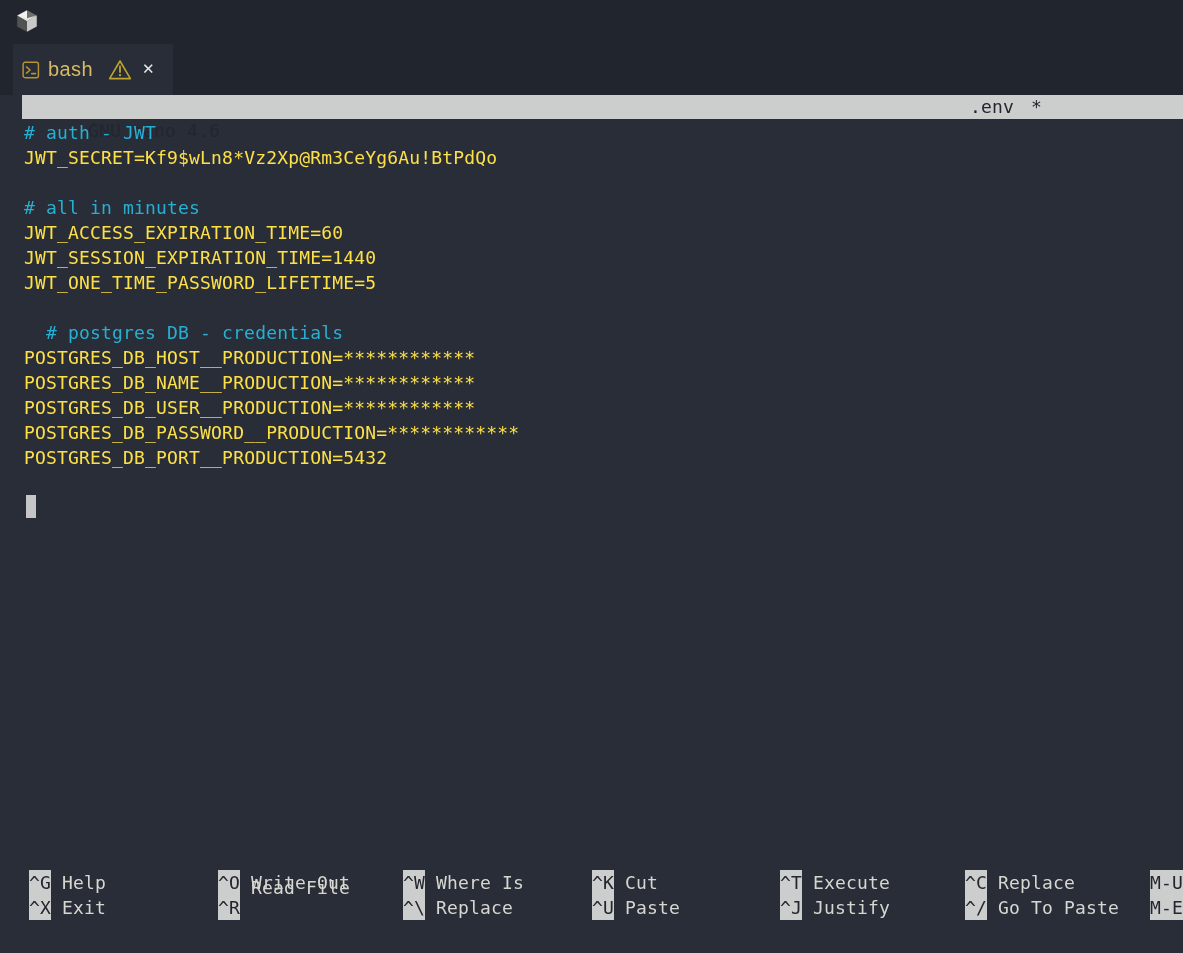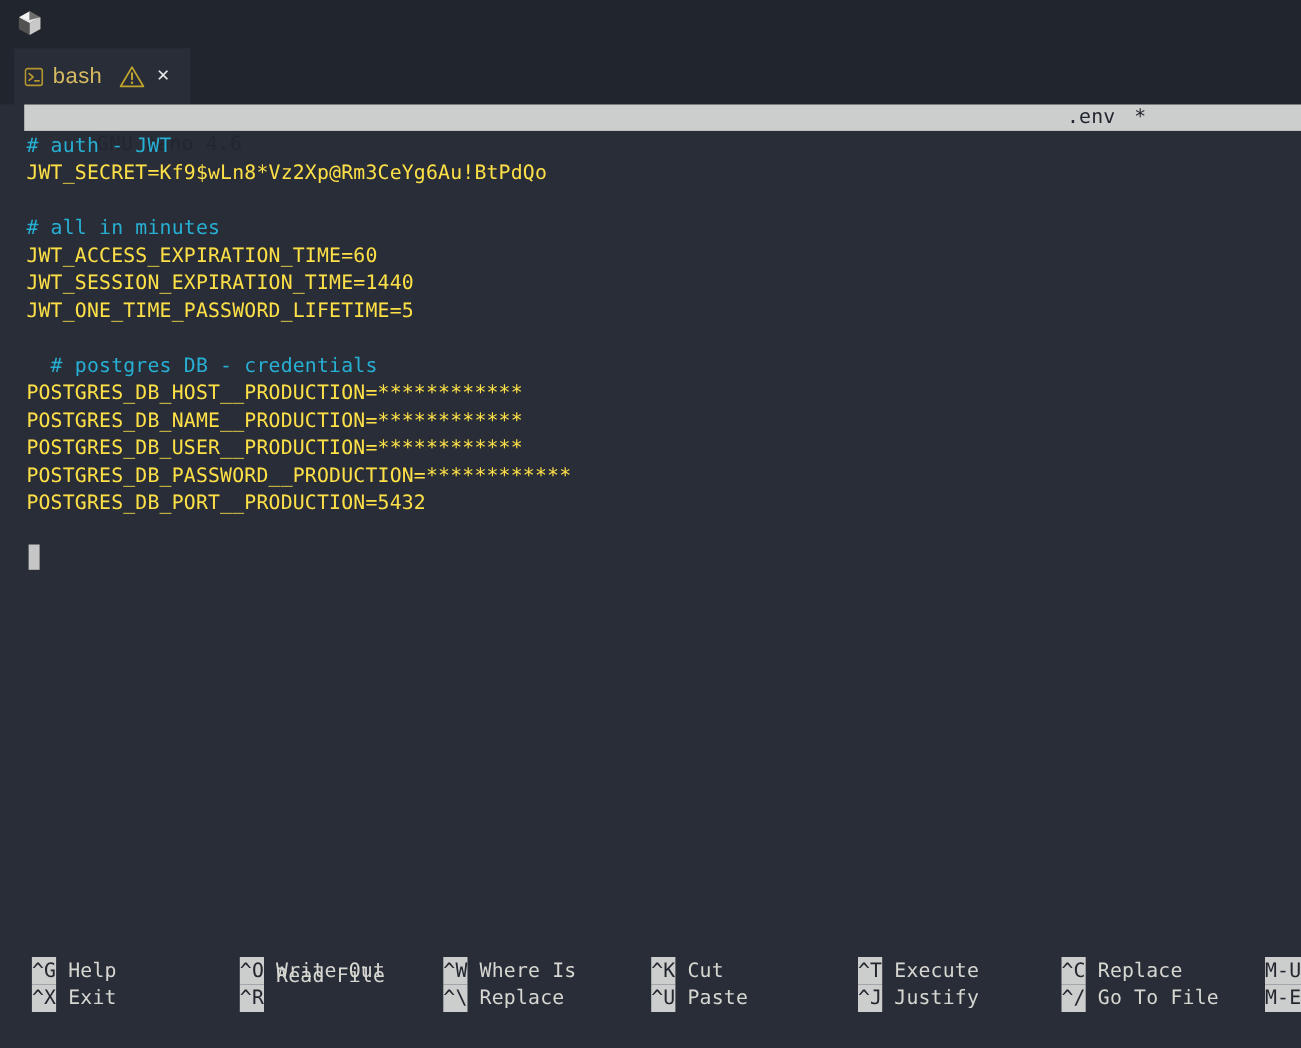--- a/index.html
+++ b/index.html
@@ -101,16 +101,16 @@
       <span class="sc-label" style="left: 62px; top: 800px;">Exit</span>
       <span class="sc-key" style="left: 218px; top: 800px;">^R</span>
       <span class="sc-label" style="left: 251px; top: 752px; margin-top: 28px;">Read File</span>
       <span class="sc-key" style="left: 403px; top: 800px;">^\</span>
       <span class="sc-label" style="left: 436px; top: 800px;">Replace</span>
       <span class="sc-key" style="left: 592px; top: 800px;">^U</span>
       <span class="sc-label" style="left: 625px; top: 800px;">Paste</span>
       <span class="sc-key" style="left: 780px; top: 800px;">^J</span>
       <span class="sc-label" style="left: 813px; top: 800px;">Justify</span>
       <span class="sc-key" style="left: 965px; top: 800px;">^/</span>
-      <span class="sc-label" style="left: 998px; top: 800px;">Go To File</span>
+      <span class="sc-label" style="left: 998px; top: 800px;">Go To Paste</span>
       <span class="sc-key" style="left: 1150px; top: 800px; width: 33px;">M-E</span>
     </div>
 </div>
 
 </body></html>

